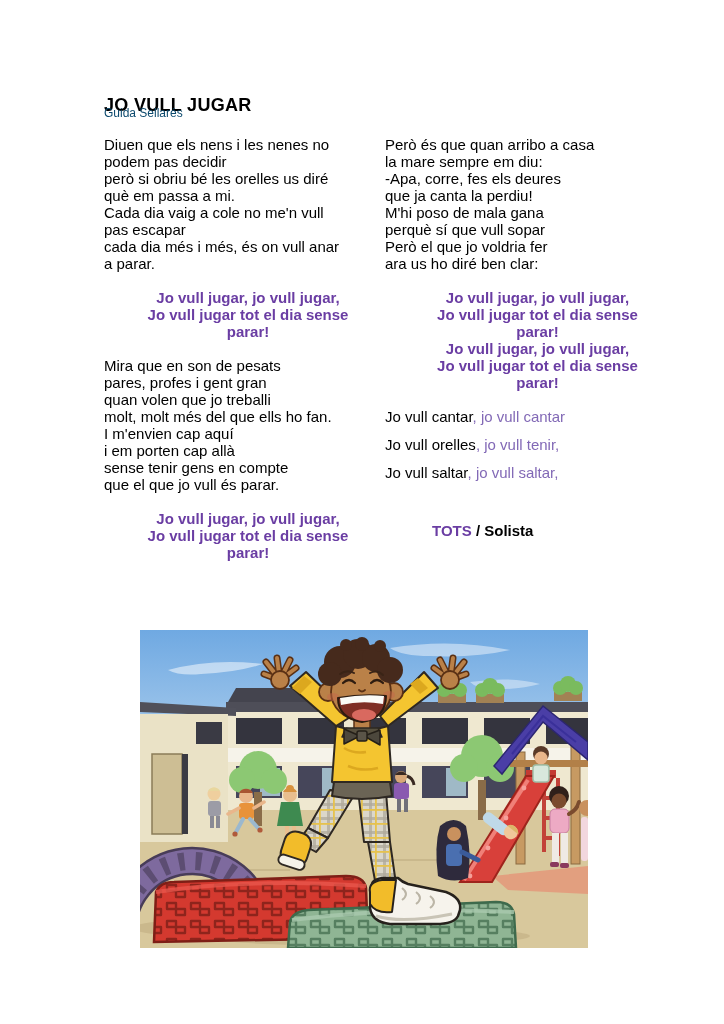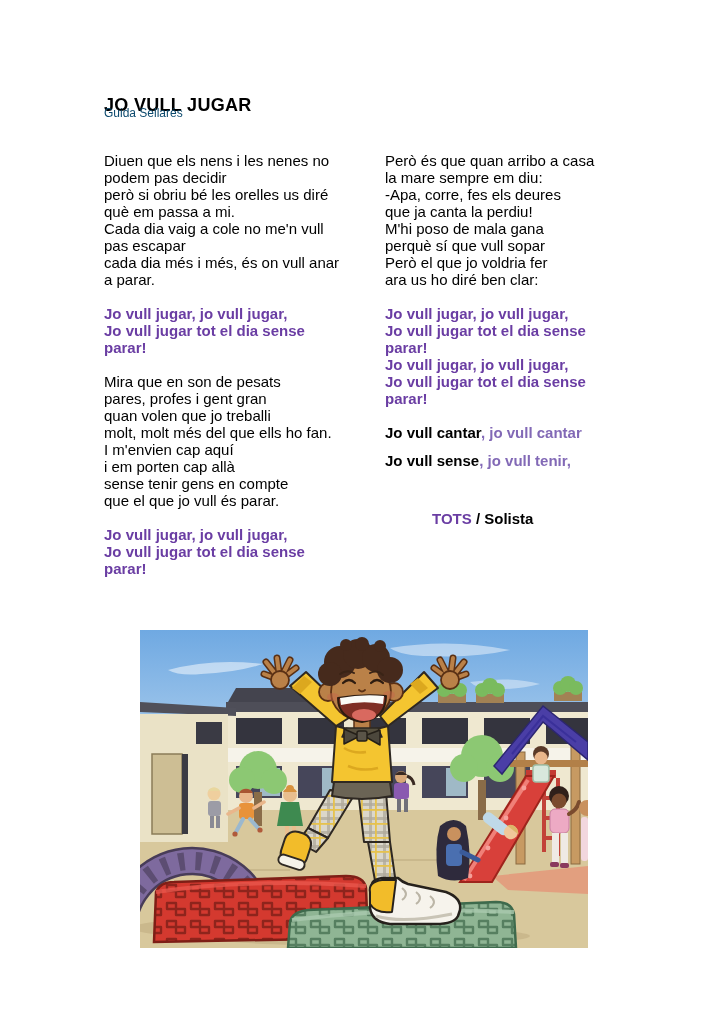--- a/index.html
+++ b/index.html
@@ -2,26 +2,26 @@
 <html style="--chorus-purple: #6A3DA3; --solo-purple: #8269B6; --body-text: #000000;"><head>
 <meta charset="utf-8">
 <style>
   html,body{margin:0;padding:0;background:#ffffff;}
   .page{
     position:relative;width:712px;height:1024px;background:#fff;overflow:hidden;
     font-family:"Liberation Sans",sans-serif;color:#000;
   }
   .doc-title{position:absolute;left:104px;top:83px;font-size:18px;font-weight:bold;letter-spacing:.3px;}
   .doc-author{position:absolute;left:104px;top:106px;font-size:12px;color:#0c4a6e;}
-  .col{position:absolute;top:152px;font-size:15px;line-height:17px;}
+  .col{position:absolute;top:136px;font-size:15px;line-height:17px;}
   .col-left{left:104px;width:288px;}
   .col-right{left:385px;width:305px;}
   .col p{margin:0 0 17px 0;}
-  p.chorus{color:var(--chorus-purple,#6A3DA3);font-weight:bold;}
-  p.duet{margin:0 0 11px 0;font-weight:bold;}
+  p.chorus{color:var(--chorus-purple,#6A3DA3);font-weight:bold;text-align:center;}
+  p.duet{margin:0 0 11px 0;}
   .duet .response{color:var(--solo-purple,#8269B6);}
   .legend{margin-top:41px !important;font-weight:bold;}
   .legend .all-part{color:var(--chorus-purple,#6A3DA3);margin-left:47px;}
   .illustration{position:absolute;left:140px;top:630px;width:448px;height:318px;display:block;}
 </style>
 </head>
 <body>
 
 <div class="page">
 
@@ -33,21 +33,22 @@
       <p class="chorus"><span class="line">Jo vull jugar, jo vull jugar,</span><br><span class="line">Jo vull jugar tot el dia sense</span><br><span class="line">parar!</span></p>
       <p class="verse"><span class="line">Mira que en son de pesats</span><br><span class="line">pares, profes i gent gran</span><br><span class="line">quan volen que jo treballi</span><br><span class="line">molt, molt més del que ells ho fan.</span><br><span class="line">I m'envien cap aquí</span><br><span class="line">i em porten cap allà</span><br><span class="line">sense tenir gens en compte</span><br><span class="line">que el que jo vull és parar.</span></p>
       <p class="chorus"><span class="line">Jo vull jugar, jo vull jugar,</span><br><span class="line">Jo vull jugar tot el dia sense</span><br><span class="line">parar!</span></p>
     </div>
 
   <div class="col col-right">
     <div id="col-right-blocks">
         <p class="verse"><span class="line">Però és que quan arribo a casa</span><br><span class="line">la mare sempre em diu:</span><br><span class="line">-Apa, corre, fes els deures</span><br><span class="line">que ja canta la perdiu!</span><br><span class="line">M'hi poso de mala gana</span><br><span class="line">perquè sí que vull sopar</span><br><span class="line">Però el que jo voldria fer</span><br><span class="line">ara us ho diré ben clar:</span></p>
         <p class="chorus"><span class="line">Jo vull jugar, jo vull jugar,</span><br><span class="line">Jo vull jugar tot el dia sense</span><br><span class="line">parar!</span><br><span class="line">Jo vull jugar, jo vull jugar,</span><br><span class="line">Jo vull jugar tot el dia sense</span><br><span class="line">parar!</span></p>
         <p class="duet"><span class="solo">Jo vull cantar</span><span class="response">, jo vull cantar</span></p>
-        <p class="duet"><span class="solo">Jo vull sense</span><span class="response">, jo vull tenir,</span></p>
+        <p class="duet"><span class="solo">Jo vull orelles</span><span class="response">, jo vull tenir,</span></p>
+        <p class="duet"><span class="solo">Jo vull saltar</span><span class="response">, jo vull saltar,</span></p>
       </div>
     <p class="legend"><span class="all-part">TOTS</span><span> / Solista</span></p>
   </div>
 
   <svg class="illustration" viewBox="0 0 448 318" xmlns="http://www.w3.org/2000/svg" role="img">
     <defs>
       <linearGradient id="sky" x1="0" y1="0" x2="0" y2="1">
         <stop offset="0" stop-color="#6FA9E2"></stop>
           <stop offset="1" stop-color="#C8DEF2"></stop>
       </linearGradient>

